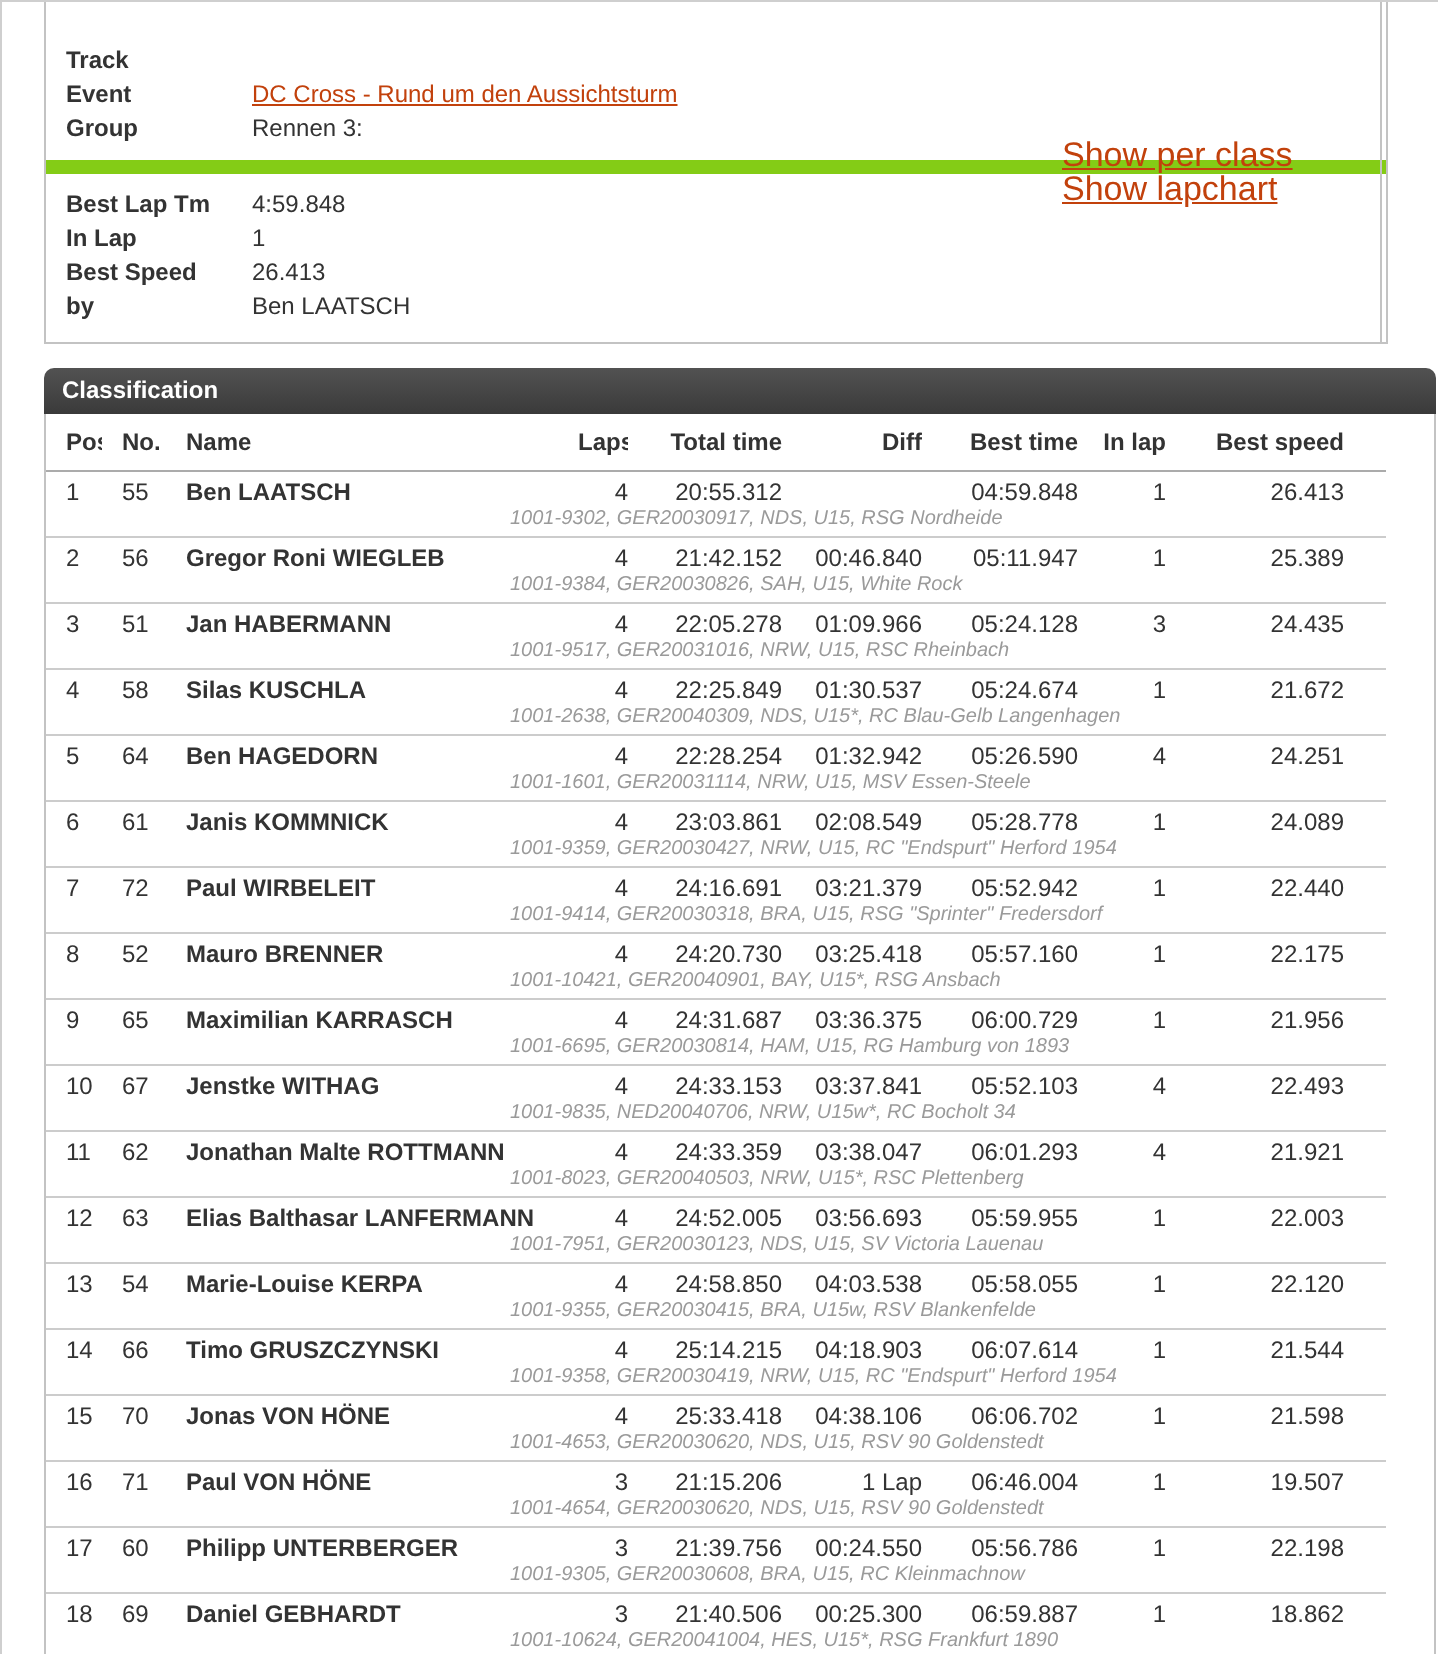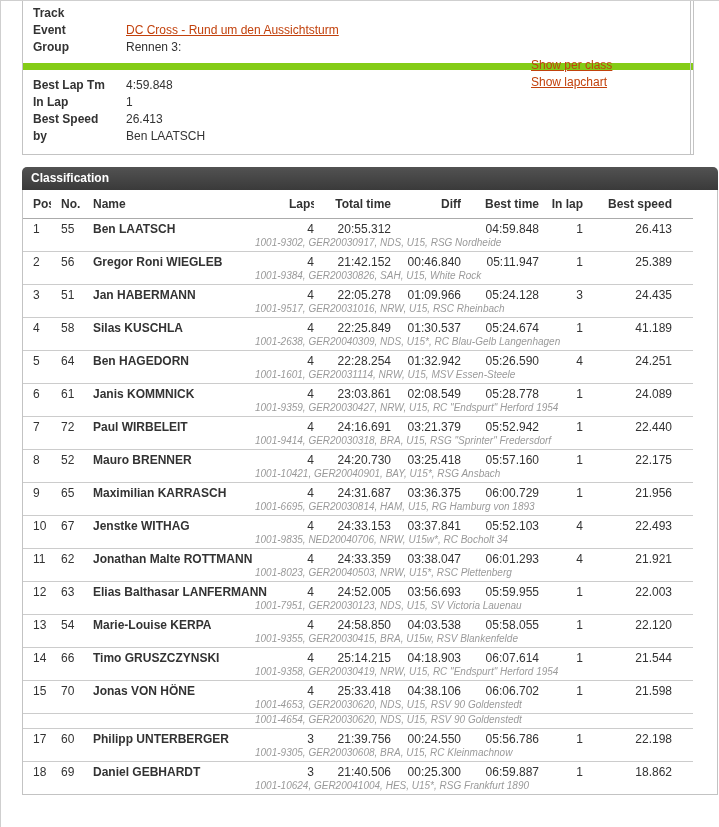--- a/index.html
+++ b/index.html
@@ -16,30 +16,30 @@
     border-left:1px solid #cfcfcf;
     padding-left:21px;
   }
   
   .info-panel {
     position:relative;
     width:672px;
     border:1px solid #c3c3c3;
     border-top:none;
   }
-  .info-section { padding:4px 0 7px 0; }
+  .info-section { padding:21px 0 7px 0; }
   .info-section.second { border-top:7px solid #84cc16; padding:7px 0 9px 0; }
   .info-row { display:flex; line-height:17px; font-size:12px; }
   .info-label { width:103px; padding-left:10px; font-weight:bold; }
   .info-value { flex:1; }
   .info-value a, .panel-links a { color:#c2410c; text-decoration:underline; cursor:pointer; }
   .panel-links {
-    position:absolute; top:56px; left:508px;
+    position:absolute; top:68px; left:508px;
     display:flex; flex-direction:column;
-    font-size:12px; line-height:17px;
+    font-size:17px; line-height:17px;
   }
   .panel-vdivider {
     position:absolute; top:0; bottom:0; left:667px;
     border-left:1px solid #c3c3c3;
   }
   
   .class-block { margin-top:12px; width:696px; }
   .class-bar {
     height:23px; line-height:23px;
     background:linear-gradient(#525252,#3a3a3a);
@@ -200,21 +200,21 @@
 
   <tr class="main-row">
     <td class="pl">4</td>
     <td class="pl">58</td>
     <td class="pl name">Silas KUSCHLA</td>
     <td class="r">4</td>
     <td class="r">22:25.849</td>
     <td class="r">01:30.537</td>
     <td class="r">05:24.674</td>
     <td class="r">1</td>
-    <td class="r">41.189</td>
+    <td class="r">21.672</td>
     <td></td>
   </tr>
   <tr class="sub-row">
     <td colspan="10">1001-2638, GER20040309, NDS, U15*, RC Blau-Gelb Langenhagen</td>
   </tr>
 
   <tr class="main-row">
     <td class="pl">5</td>
     <td class="pl">64</td>
     <td class="pl name">Ben HAGEDORN</td>
@@ -383,20 +383,32 @@
     <td class="r">04:38.106</td>
     <td class="r">06:06.702</td>
     <td class="r">1</td>
     <td class="r">21.598</td>
     <td></td>
   </tr>
   <tr class="sub-row">
     <td colspan="10">1001-4653, GER20030620, NDS, U15, RSV 90 Goldenstedt</td>
   </tr>
 
+  <tr class="main-row">
+    <td class="pl">16</td>
+    <td class="pl">71</td>
+    <td class="pl name">Paul VON HÖNE</td>
+    <td class="r">3</td>
+    <td class="r">21:15.206</td>
+    <td class="r">1 Lap</td>
+    <td class="r">06:46.004</td>
+    <td class="r">1</td>
+    <td class="r">19.507</td>
+    <td></td>
+  </tr>
   <tr class="sub-row">
     <td colspan="10">1001-4654, GER20030620, NDS, U15, RSV 90 Goldenstedt</td>
   </tr>
 
   <tr class="main-row">
     <td class="pl">17</td>
     <td class="pl">60</td>
     <td class="pl name">Philipp UNTERBERGER</td>
     <td class="r">3</td>
     <td class="r">21:39.756</td>

